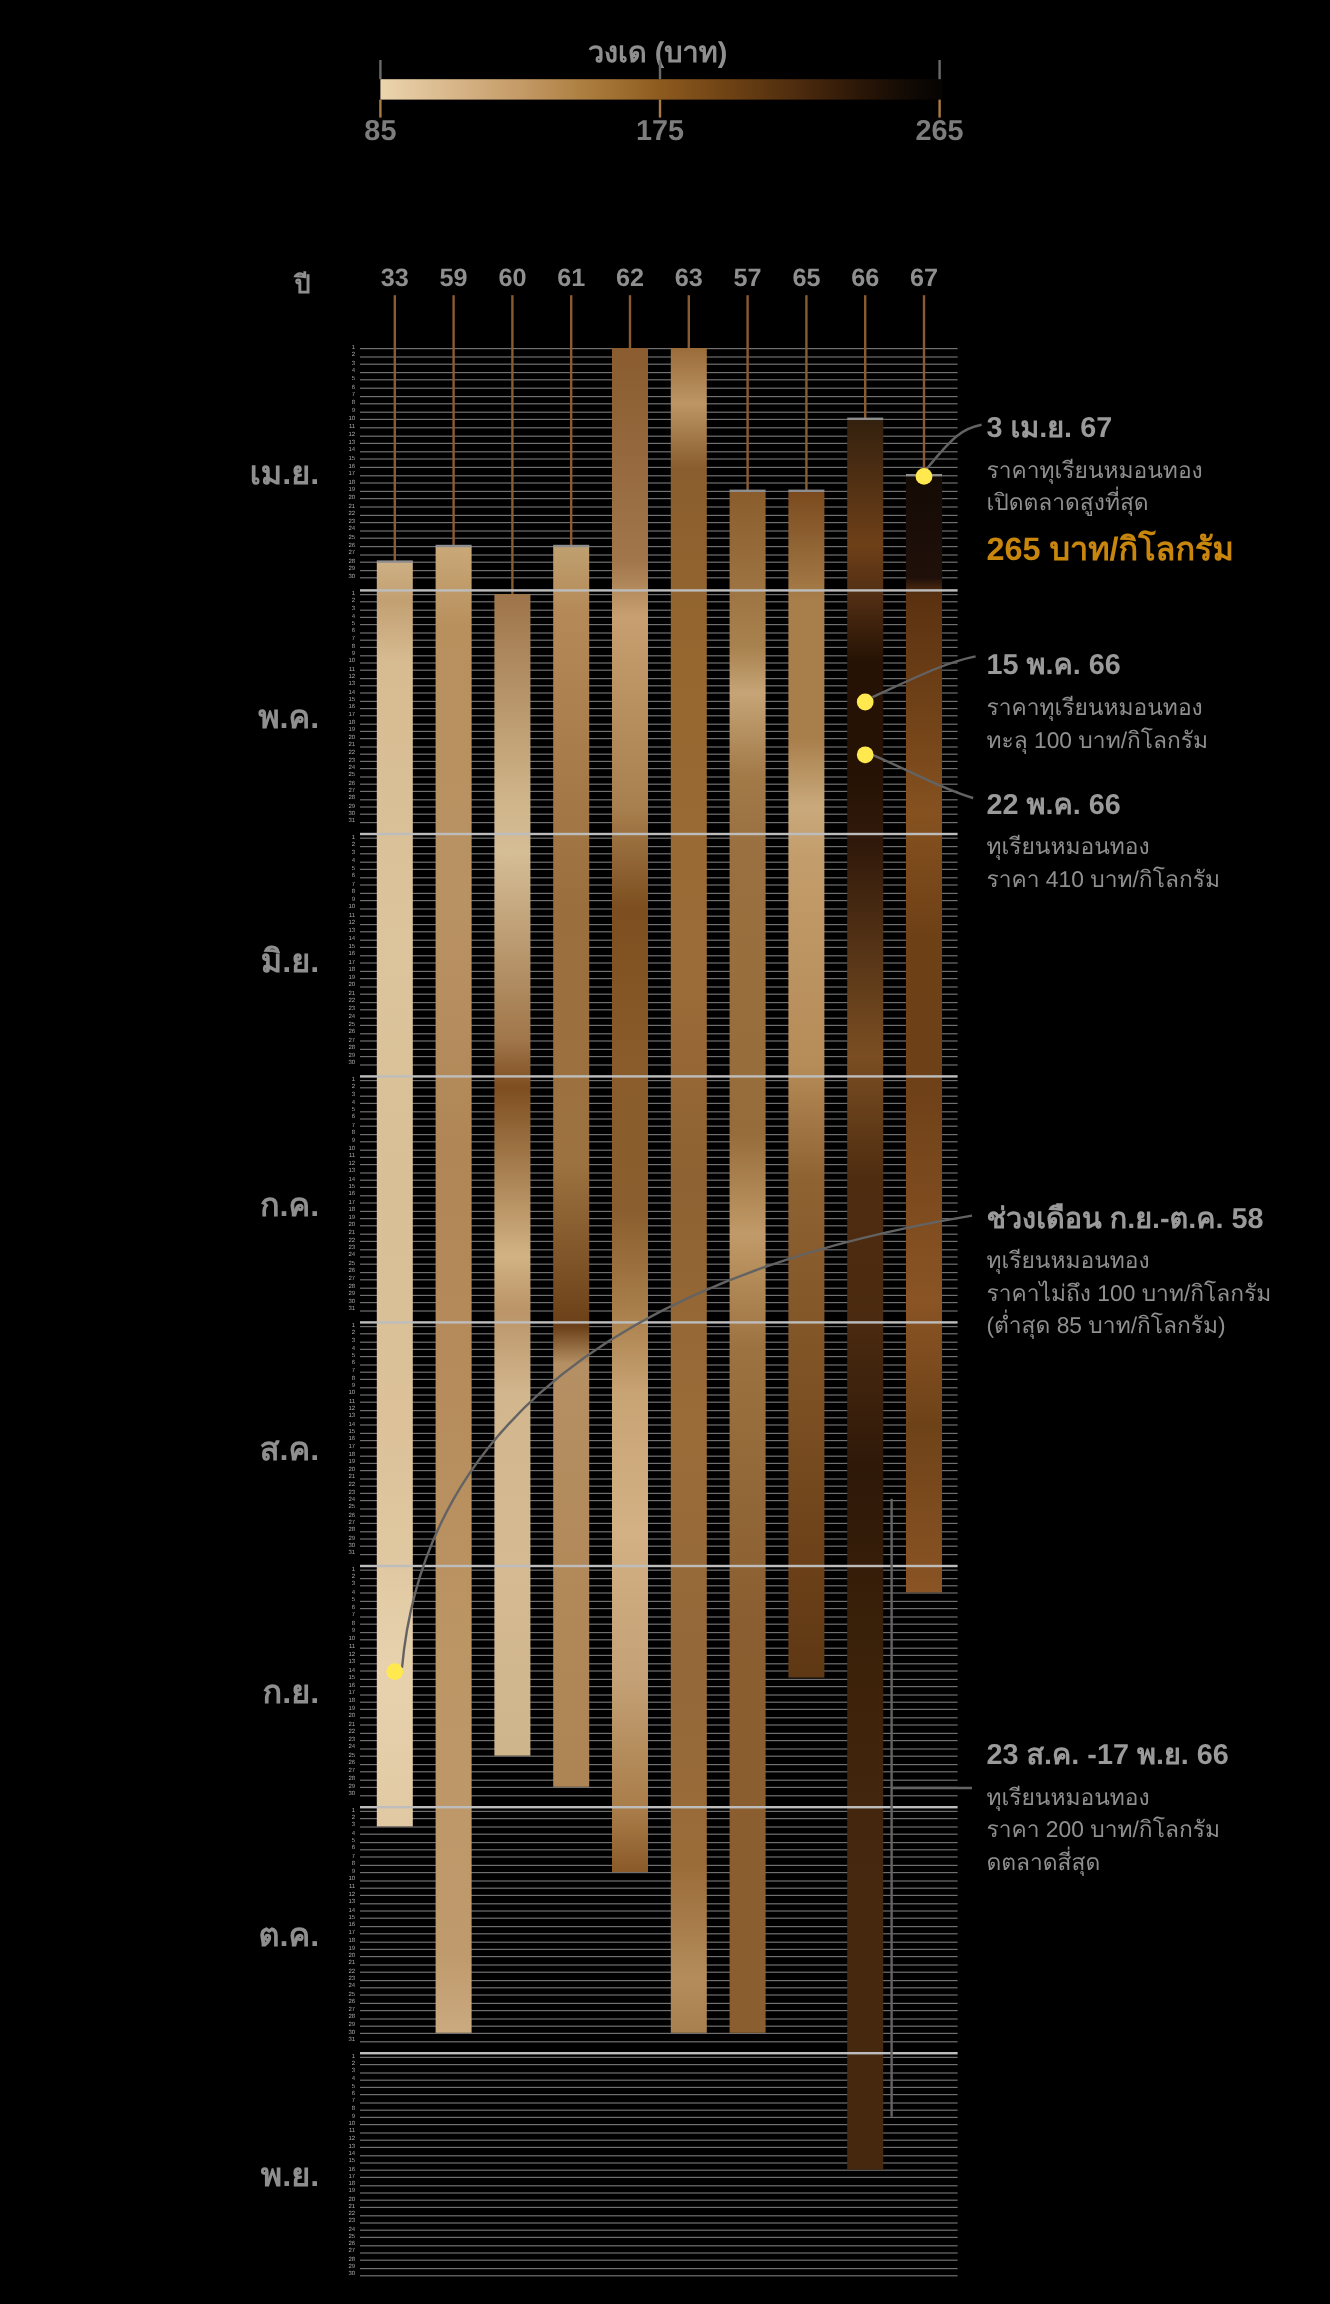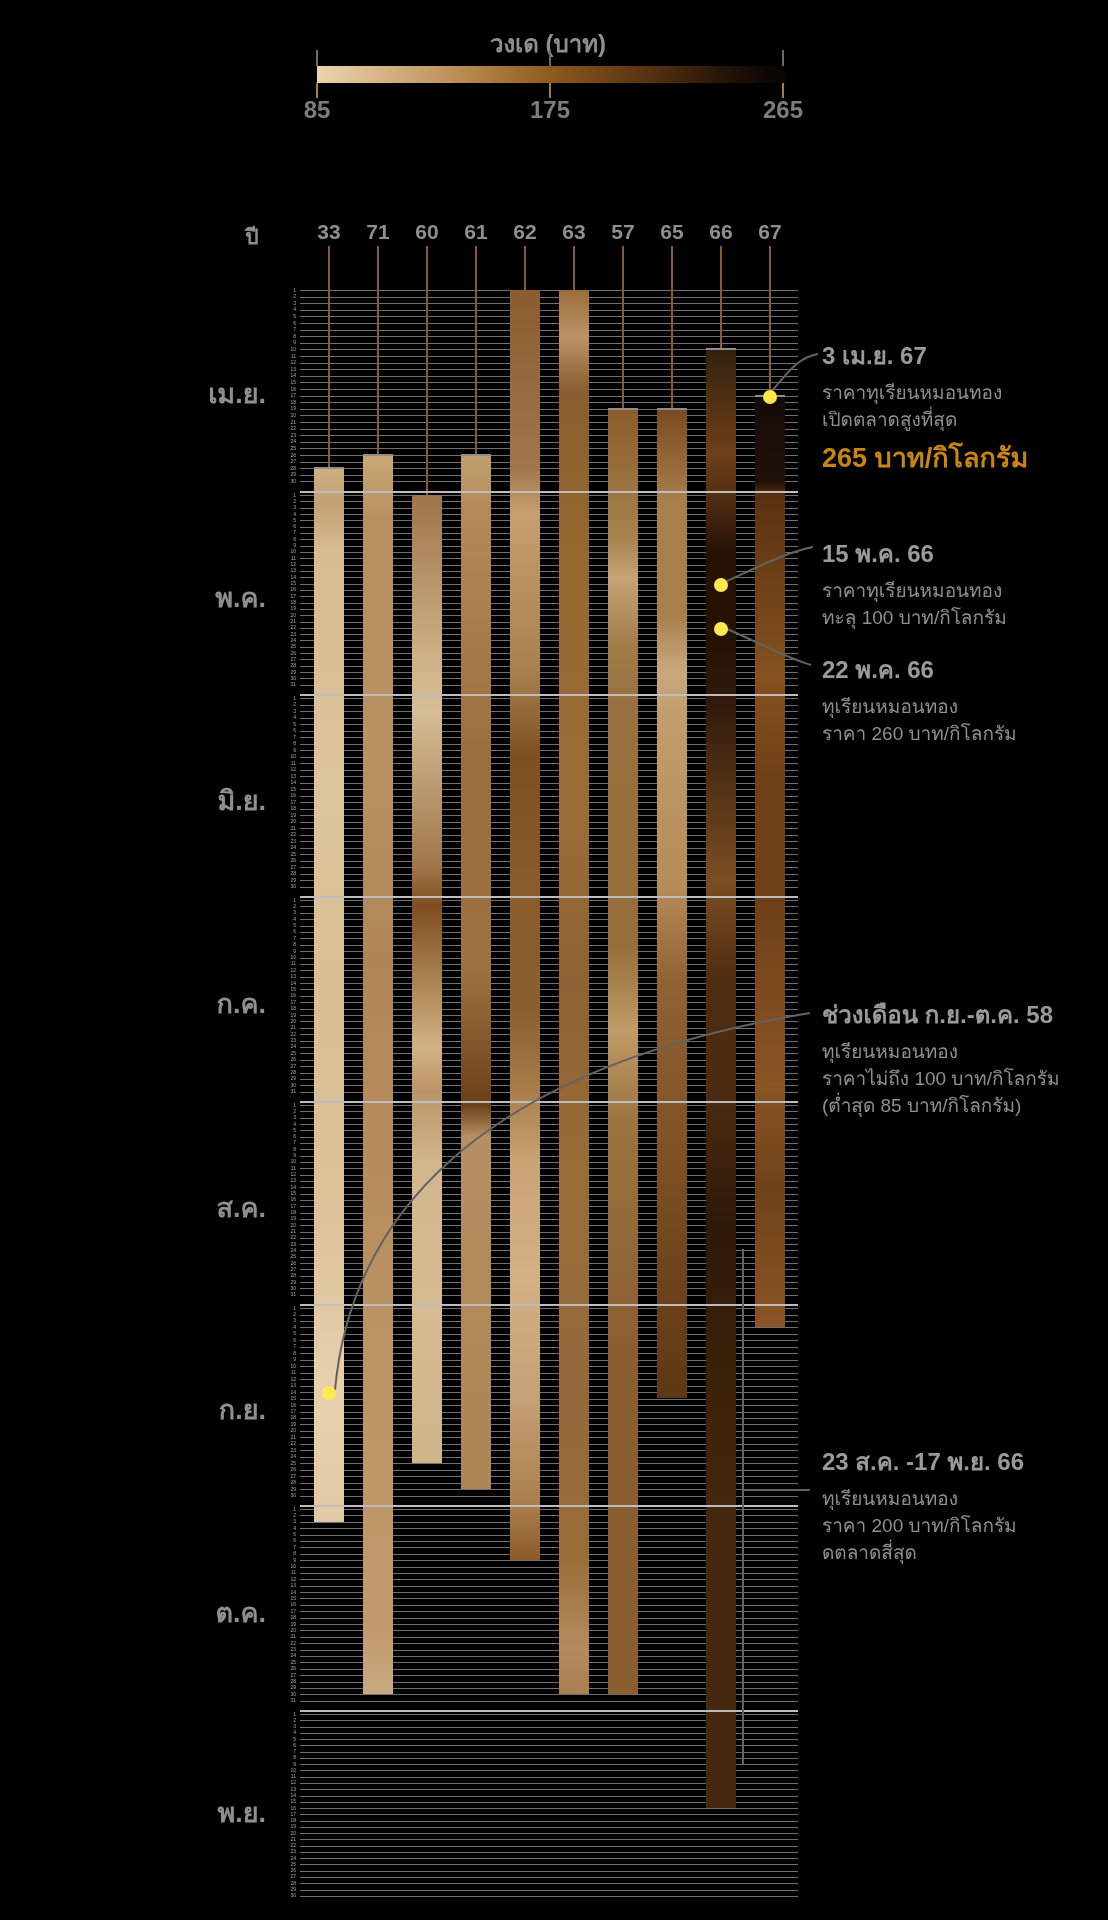--- a/index.html
+++ b/index.html
@@ -44,21 +44,21 @@
       <div class="abs tick-up" style="left: 549px;"></div>
       <div class="abs tick-dn" style="left: 549px;"></div>
       <div class="abs tick-lbl" style="left: 510px;">175</div>
       <div class="abs tick-up" style="left: 782px;"></div>
       <div class="abs tick-dn" style="left: 782px;"></div>
       <div class="abs tick-lbl" style="left: 743px;">265</div>
     </div>
   <div class="abs" id="pee-lbl">ปี</div>
   <div id="year-axis">
       <div class="abs year-lbl" style="left: 309px;">33</div>
-      <div class="abs year-lbl" style="left: 358px;">71</div>
+      <div class="abs year-lbl" style="left: 358px;">59</div>
       <div class="abs year-lbl" style="left: 407px;">60</div>
       <div class="abs year-lbl" style="left: 456px;">61</div>
       <div class="abs year-lbl" style="left: 505px;">62</div>
       <div class="abs year-lbl" style="left: 554px;">63</div>
       <div class="abs year-lbl" style="left: 603px;">57</div>
       <div class="abs year-lbl" style="left: 652px;">65</div>
       <div class="abs year-lbl" style="left: 701px;">66</div>
       <div class="abs year-lbl" style="left: 750px;">67</div>
     </div>
   <div id="chart">
@@ -608,21 +608,21 @@
         <div class="ann-hi" style="color: rgb(201, 134, 13);">265 บาท/กิโลกรัม</div>
       </div>
       <div class="abs ann" style="top: 534px;">
         <div class="ann-title">15 พ.ค. 66</div>
         <div class="ann-line">ราคาทุเรียนหมอนทอง</div>
         <div class="ann-line">ทะลุ 100 บาท/กิโลกรัม</div>
       </div>
       <div class="abs ann" style="top: 650px;">
         <div class="ann-title">22 พ.ค. 66</div>
         <div class="ann-line">ทุเรียนหมอนทอง</div>
-        <div class="ann-line">ราคา 260 บาท/กิโลกรัม</div>
+        <div class="ann-line">ราคา 410 บาท/กิโลกรัม</div>
       </div>
       <div class="abs ann" style="top: 995px;">
         <div class="ann-title">ช่วงเดือน ก.ย.-ต.ค. 58</div>
         <div class="ann-line">ทุเรียนหมอนทอง</div>
         <div class="ann-line">ราคาไม่ถึง 100 บาท/กิโลกรัม</div>
         <div class="ann-line">(ต่ำสุด 85 บาท/กิโลกรัม)</div>
       </div>
       <div class="abs ann" style="top: 1442px;">
         <div class="ann-title">23 ส.ค. -17 พ.ย. 66</div>
         <div class="ann-line">ทุเรียนหมอนทอง</div>

